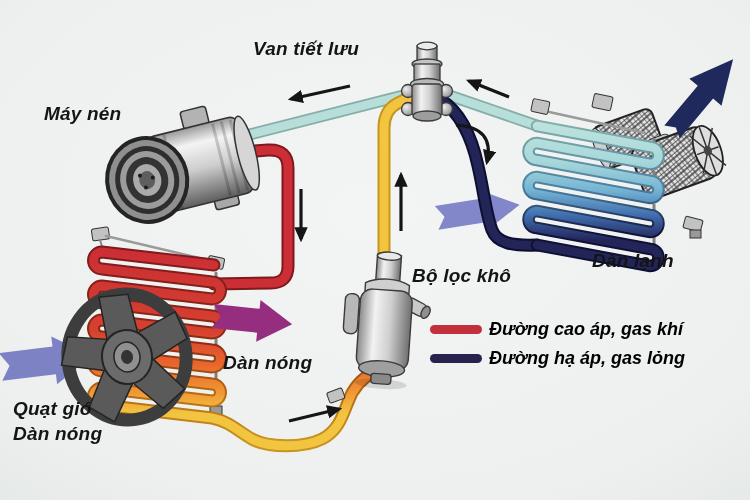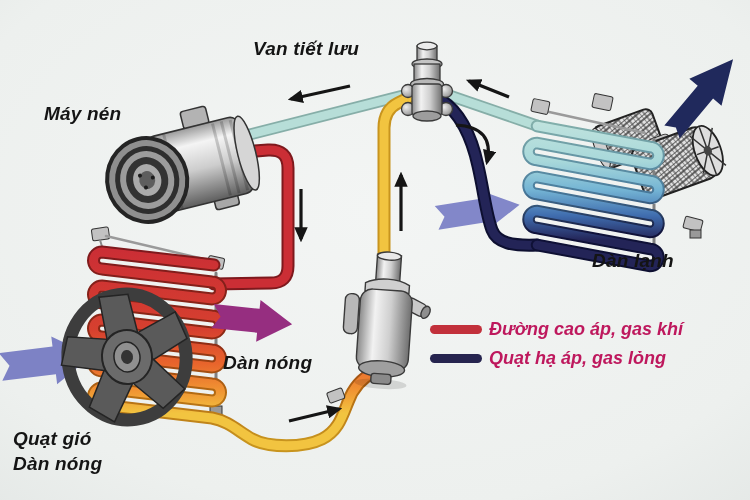--- a/index.html
+++ b/index.html
@@ -4,21 +4,21 @@
 <style>
   html,body{margin:0;padding:0;}
   body{width:750px;height:500px;overflow:hidden;font-family:"Liberation Sans",sans-serif;background:#e9ecea;}
   #stage{position:relative;width:750px;height:364px;}
   #scene{position:absolute;left:0;top:0;}
   .lbl{position:absolute;font-weight:bold;font-style:italic;color:#141414;font-size:19px;white-space:nowrap;letter-spacing:.2px;}
   .lbl.two{line-height:25px;}
   #legend{position:absolute;left:430px;top:319px;}
   .legrow{display:flex;align-items:center;gap:7px;height:20px;margin-bottom:9.5px;}
   .swatch{width:52px;height:9px;border-radius:5px;flex:0 0 auto;}
-  .legtext{font-weight:bold;font-style:italic;font-size:18px;color:#be185d;white-space:nowrap;}
+  .legtext{font-weight:bold;font-style:italic;font-size:18px;color:#000000;white-space:nowrap;}
 </style>
 </head>
 <body>
 
 <div id="stage">
 <svg id="scene" width="750" height="500" viewBox="0 0 750 500">
   <defs>
     <radialGradient id="bgG" cx="0.5" cy="0.42" r="0.8">
       <stop offset="0" stop-color="#f3f5f4"></stop>
           <stop offset="0.75" stop-color="#edf0ee"></stop>
@@ -231,29 +231,30 @@
     <path d="M301 189 L301 239" marker-end="url(#ah)"></path>
     <path d="M401 231 L401 175" marker-end="url(#ah)"></path>
     <path d="M456 125 Q495 127 487 162" marker-end="url(#ah)"></path>
     <path d="M289 421 L339 409" marker-end="url(#ah)"></path>
   </g>
 </svg>
 
 <div class="lbl" style="left:253px;top:38px;">Van tiết lưu</div>
 <div class="lbl" style="left:592px;top:250px;">Dàn lạnh</div>
 <div class="lbl" style="left:44px;top:103px;">Máy nén</div>
+<div class="lbl" style="left:412px;top:265px;">Bộ lọc khô</div>
 <div class="lbl" style="left:223px;top:352px;">Dàn nóng</div>
-<div class="lbl two" style="left:13px;top:396px;margin-top:30px;">
+<div class="lbl two" style="left:13px;top:396px;">
   <div>Quạt gió</div>
   <div>Dàn nóng</div>
 </div>
 
 <div id="legend">
   <div class="legrow">
     <span class="swatch" style="background-color: rgb(194, 48, 59);"></span>
     <span class="legtext">Đường cao áp, gas khí</span>
   </div>
   <div class="legrow">
     <span class="swatch" style="background-color: rgb(38, 36, 79);"></span>
-    <span class="legtext">Quạt hạ áp, gas lỏng</span>
+    <span class="legtext">Đường hạ áp, gas lỏng</span>
   </div>
 </div>
 </div>
 
 </body></html>

